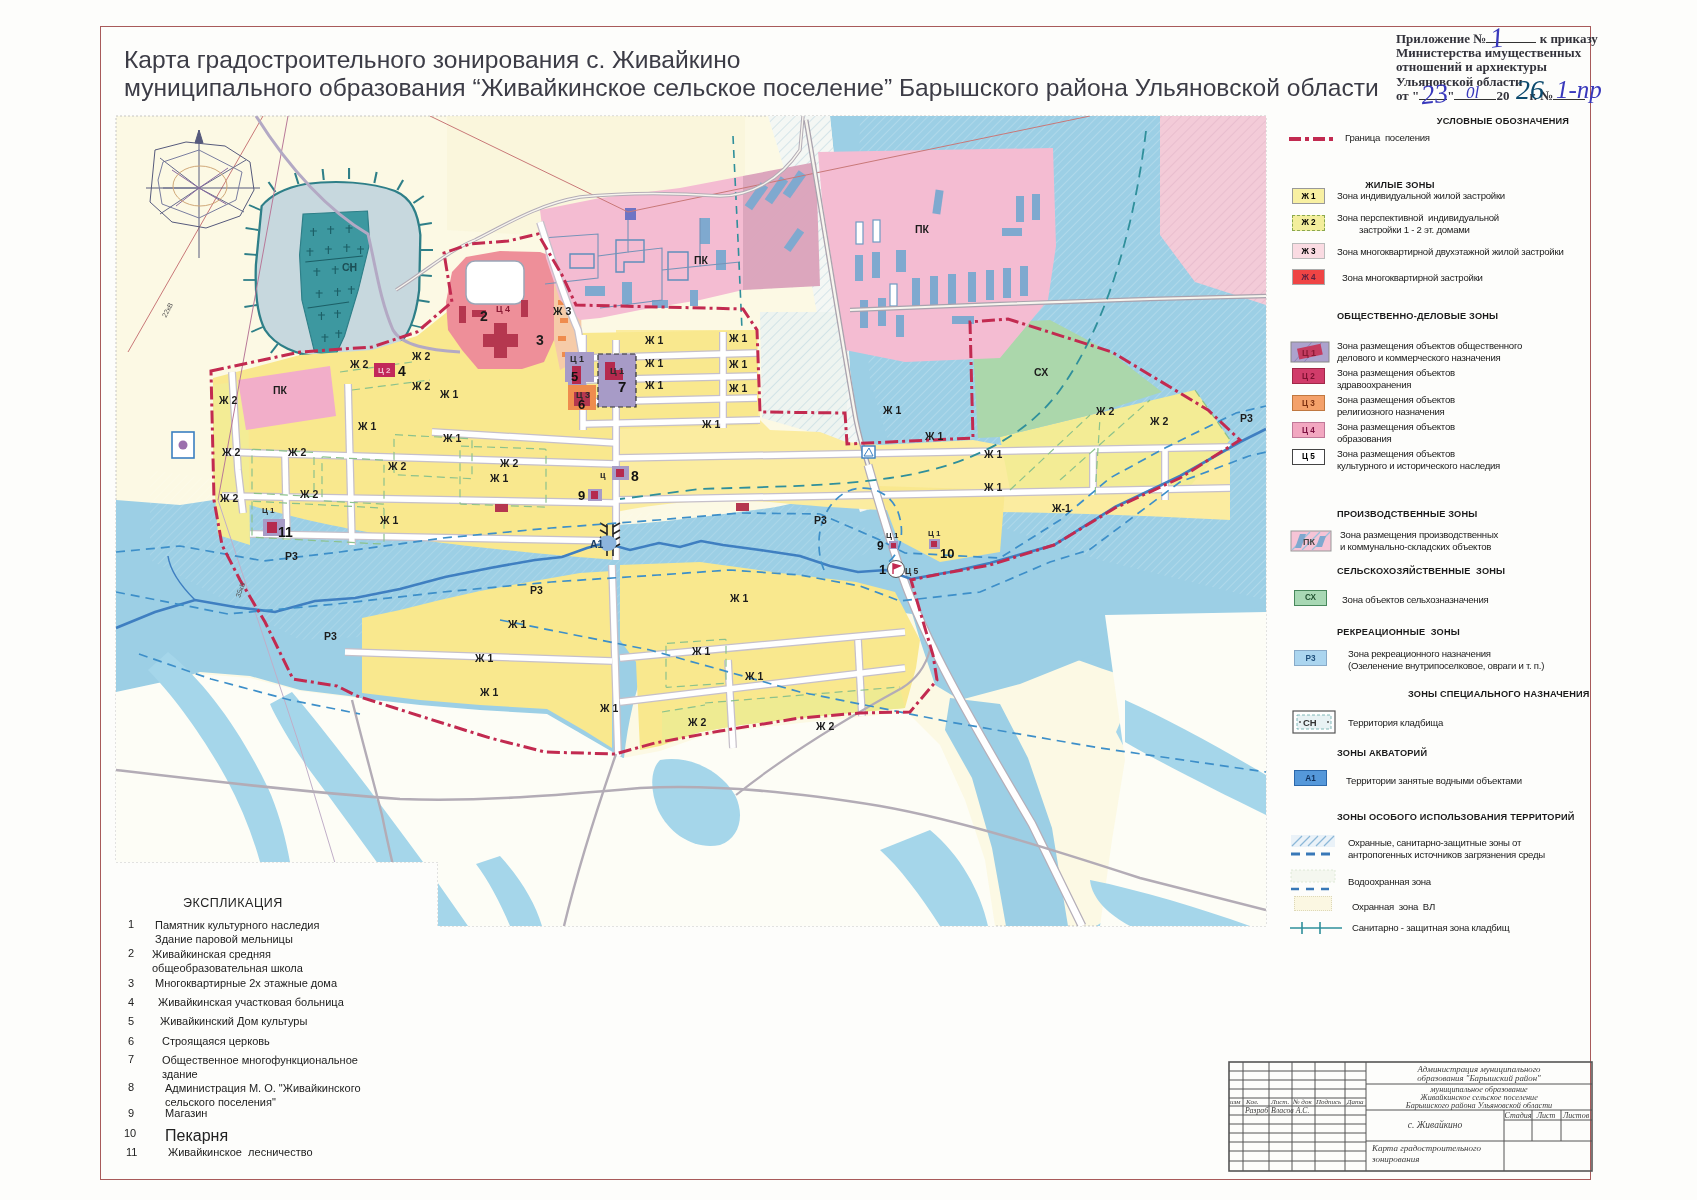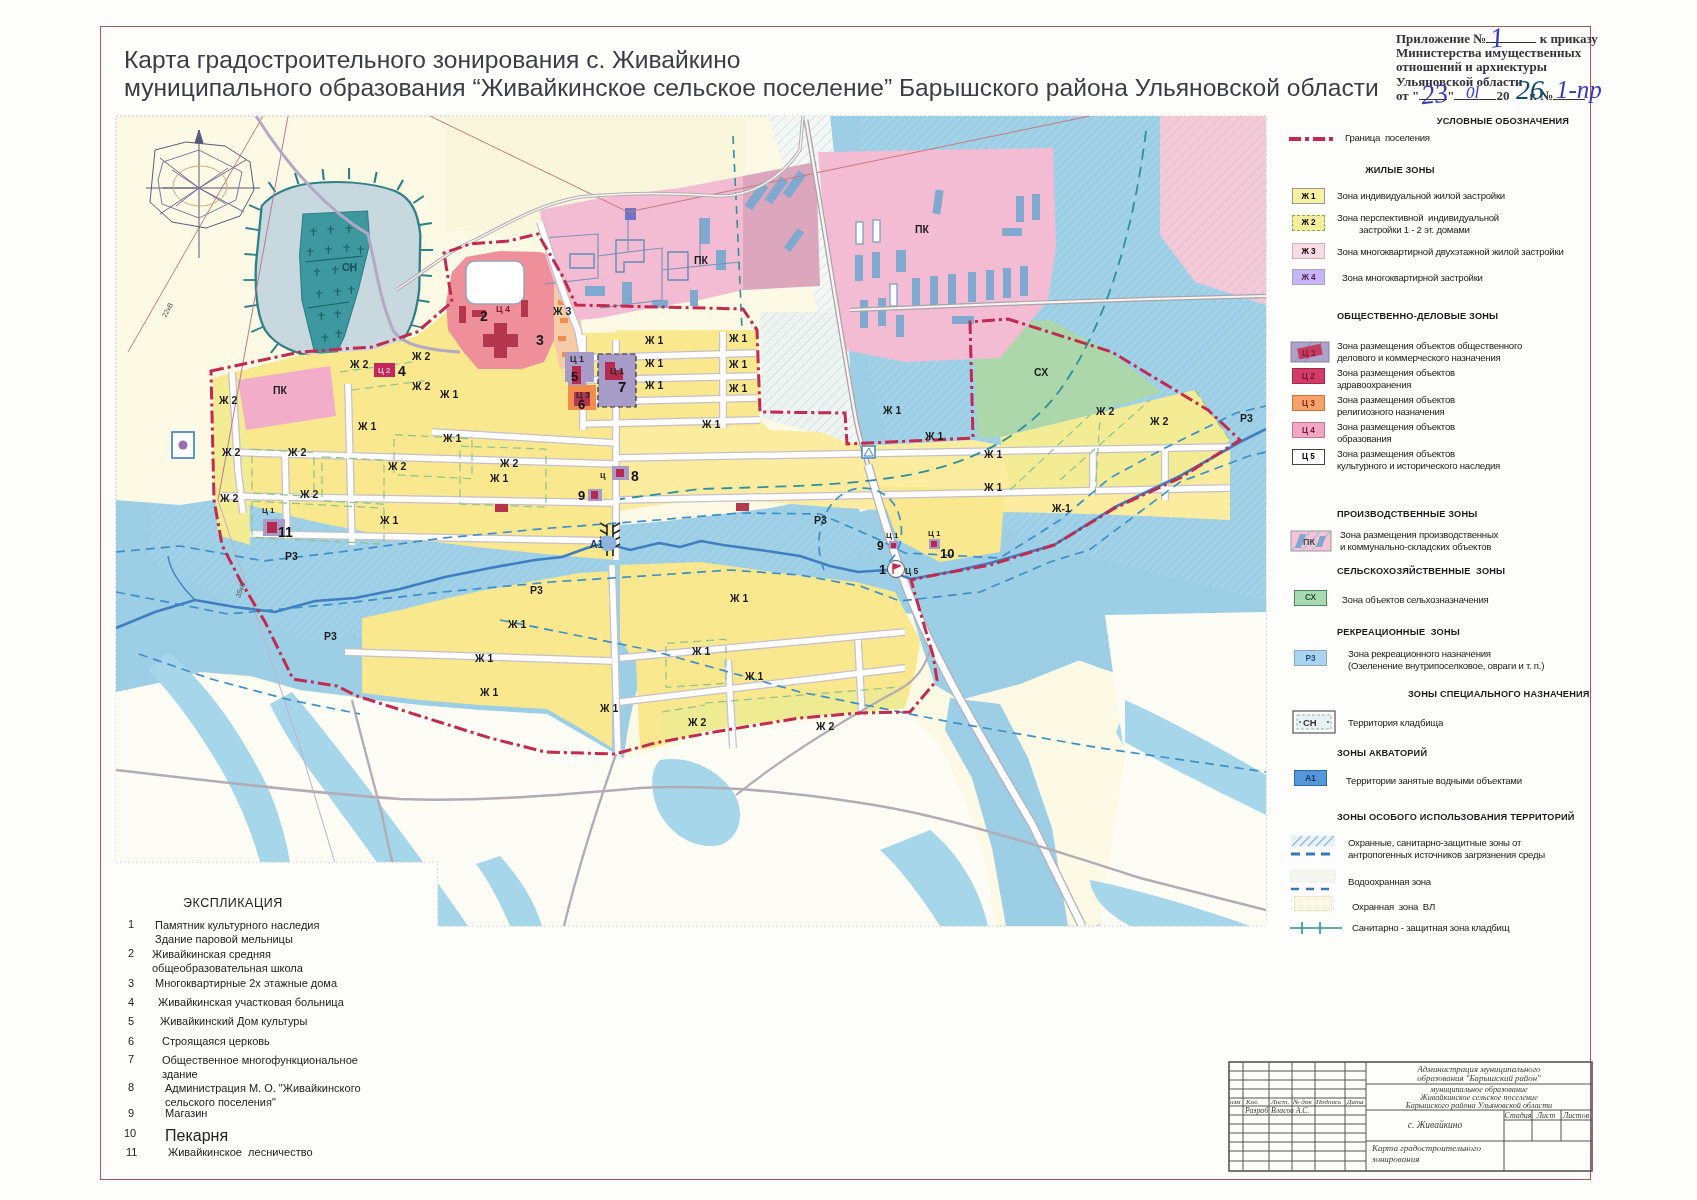--- a/index.html
+++ b/index.html
@@ -504,32 +504,32 @@
 </g>
 </svg>
 
 <div class="abs lg-h" style="left:1358px;top:116px;width:290px;text-align:center">УСЛОВНЫЕ ОБОЗНАЧЕНИЯ</div>
 
 <svg class="abs" style="left:1288px;top:132px" width="50" height="14">
     <line x1="1" y1="7" x2="48" y2="7" stroke="#c22a50" stroke-width="4" stroke-dasharray="12 4 4 4"></line>
   </svg>
 <div class="abs lg-t" style="left:1345px;top:132px">Граница&nbsp; поселения</div>
 
-<div class="abs lg-h" style="left:1290px;top:165px;width:220px;text-align:center">ЖИЛЫЕ ЗОНЫ</div>
+<div class="abs lg-h" style="left:1290px;top:180px;width:220px;text-align:center">ЖИЛЫЕ ЗОНЫ</div>
 
 <div class="sw" style="left:1292px;top:188px;background:#f8f0a2;border:1px solid #999;text-align:center;font-size:8.2px;font-weight:bold;line-height:15px">Ж 1</div>
 <div class="abs lg-t" style="left:1337px;top:190px">Зона индивидуальной жилой застройки</div>
 
 <div class="sw" style="left:1292px;top:215px;background:#f3ee9c;border:1.4px dashed #8aa84f;text-align:center;font-size:8.2px;font-weight:bold;line-height:14px">Ж 2</div>
 <div class="abs lg-t" style="left:1337px;top:212px">Зона перспективной&nbsp; индивидуальной<br><span style="padding-left:22px">застройки 1 - 2 эт. домами</span></div>
 
 <div class="sw" style="left:1292px;top:243px;background:#fadbe2;border:1px solid #bbb;text-align:center;font-size:8.2px;font-weight:bold;line-height:15px">Ж 3</div>
 <div class="abs lg-t" style="left:1337px;top:246px">Зона многоквартирной двухэтажной жилой застройки</div>
 
-<div class="sw" style="left:1292px;top:269px;background:#c4b5fd;border:1px solid #aaa;text-align:center;font-size:8.2px;font-weight:bold;line-height:15px;color:#5c2040">Ж 4</div>
+<div class="sw" style="left:1292px;top:269px;background:#ef4444;border:1px solid #aaa;text-align:center;font-size:8.2px;font-weight:bold;line-height:15px;color:#5c2040">Ж 4</div>
 <div class="abs lg-t" style="left:1342px;top:272px">Зона многоквартирной застройки</div>
 
 <div class="abs lg-h" style="left:1337px;top:311px">ОБЩЕСТВЕННО-ДЕЛОВЫЕ ЗОНЫ</div>
 
 <svg class="abs" style="left:1290px;top:341px" width="40" height="22">
     <rect x="1" y="1" width="38" height="20" fill="#aca2cd" stroke="#888"></rect>
     <line x1="4" y1="21" x2="22" y2="1" stroke="#8d82b5" stroke-width="1"></line>
     <line x1="14" y1="21" x2="32" y2="1" stroke="#8d82b5" stroke-width="1"></line>
     <rect x="8" y="5" width="24" height="11" fill="#c43c60" transform="rotate(-12 20 11)"></rect>
     <text x="12" y="15" font-size="9" font-weight="bold" fill="#8a1a34">Ц 1</text>

